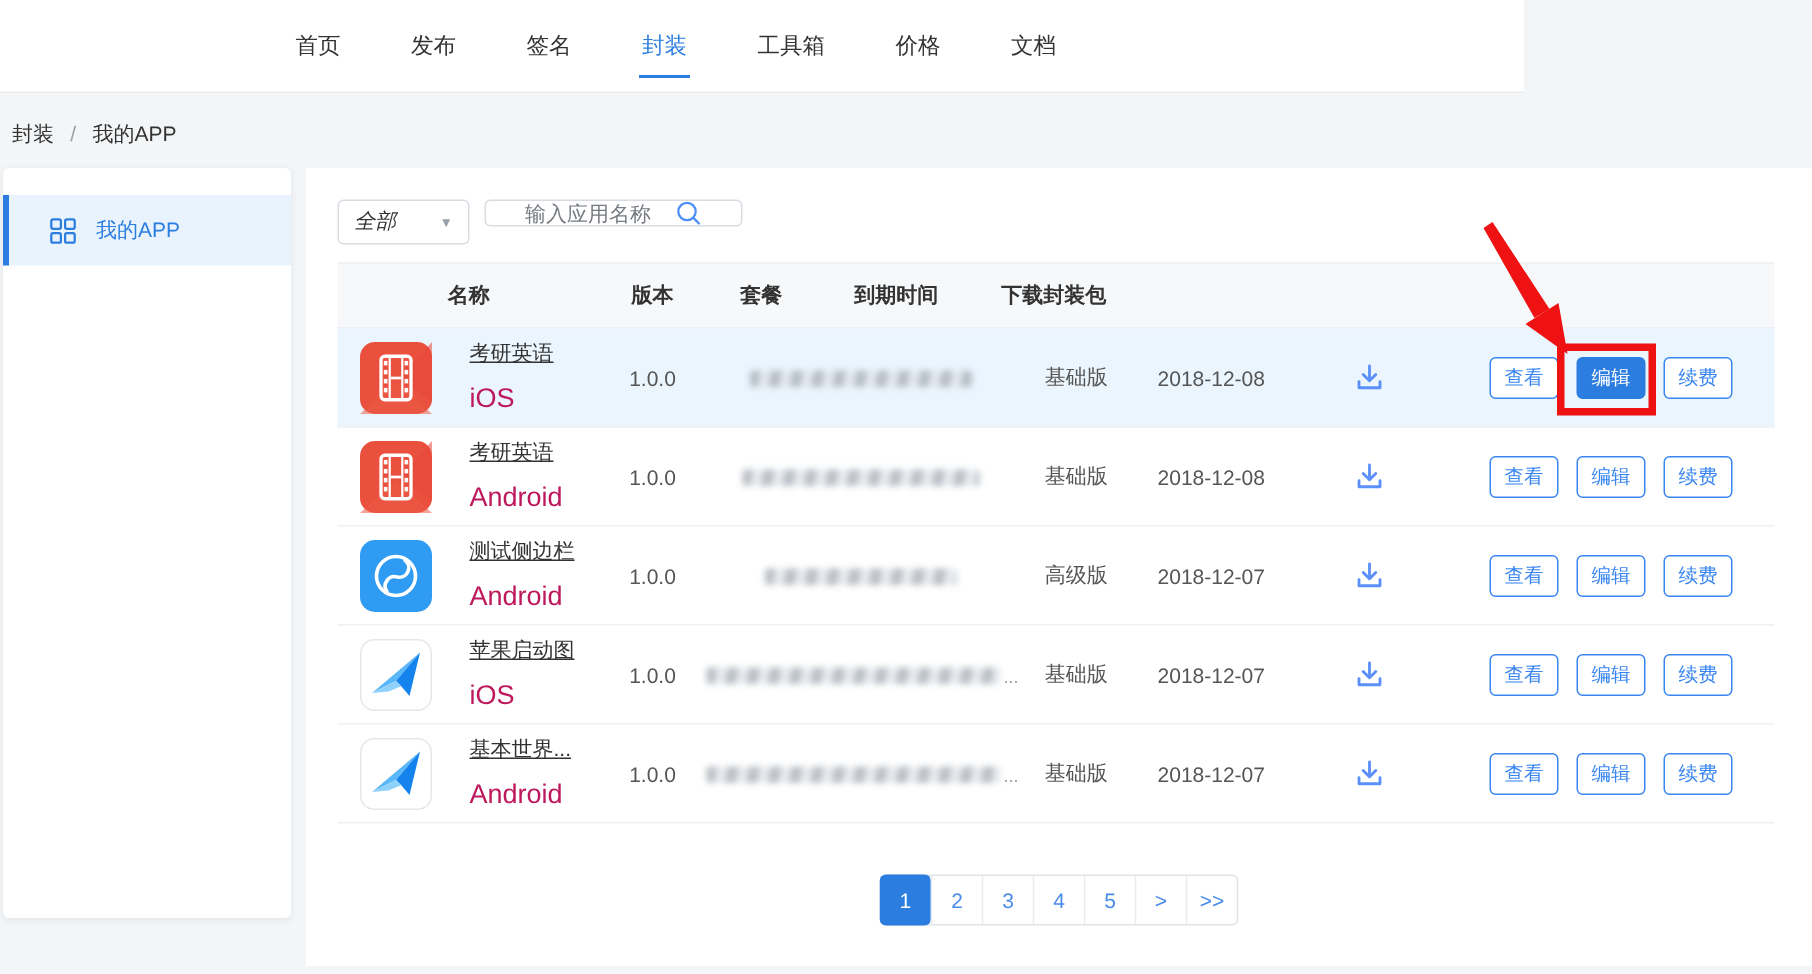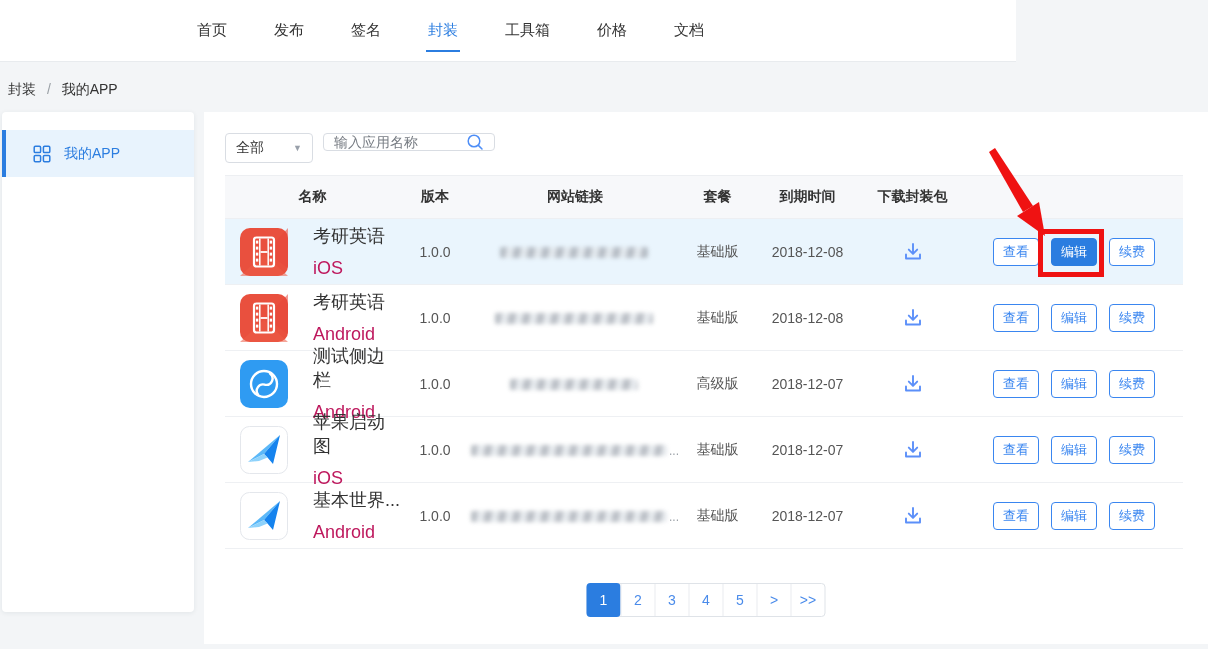--- a/index.html
+++ b/index.html
@@ -41,27 +41,27 @@
     color:#2b7de0; height:47px;
   }
   .side-item .ico { display:flex; width:19px; height:19px; align-items:center; justify-content:center; }
   
   .main { position:absolute; left:204px; top:112px; width:1004px; height:532px; background:#fff; }
   
   .select-box {
     position:absolute; left:21px; top:21px; width:88px; height:30px;
     border:1px solid #d9dde3; border-radius:4px; background:#fff;
     display:flex; align-items:center; justify-content:space-between;
-    padding:0 10px; font-size:14px; color:#333; cursor:pointer;
+    padding:0 10px; font-size:14px; color:#333; cursor:pointer;font-style:italic;
   }
   .caret { font-size:9px; color:#99a0aa; }
   .search-box {
     position:absolute; left:119px; top:21px; width:172px; height:18px;
     border:1px solid #d9dde3; border-radius:4px; background:#fff;
-    display:flex; align-items:center; padding:0 10px;
+    display:flex; align-items:center; padding:0 26px;
   }
   .search-box input {
     border:none; outline:none; flex:1; font-size:14px; color:#333; min-width:0;
     font-family:inherit; background:transparent;
   }
   .search-box input::placeholder { color:#767b82; opacity:1; }
   
   .table { position:absolute; left:21px; top:63px; width:958px; }
   .thead {
     display:flex; align-items:center; height:44px; background:#f7f8fa;
@@ -74,21 +74,21 @@
   .thead span { text-align:center;font-family:Liberation Mono, monospace; }
   .trow {
     display:flex; align-items:center; height:66px;
     border-bottom:1px solid #eef0f3; font-size:14px; color:#555;
   }
   .trow.highlight { background:#eaf5fd; }
   .cell { text-align:center; }
   .cell-name { display:flex; align-items:center; gap:10px; padding-left:15px; text-align:left; }
   .app-ico { width:48px; height:48px; flex:0 0 48px; }
   .app-texts { padding-left:15px; }
-  .app-name { font-size:18px; color:#333; }
+  .app-name { font-size:14px; color:#333;text-decoration:underline; }
   .app-platform { font-size:18px; color:#be185d; margin-top:10px; }
   .url-blur {
     display:inline-block; height:11px; border-radius:2px; vertical-align:middle;
     background:repeating-linear-gradient(100deg,#aab0b8 0 7px,#e1e5ea 7px 14px);
     filter:blur(2.3px); opacity:.8;
   }
   .url-suffix { color:#9aa0a6; font-size:12px; margin-left:2px; vertical-align:middle; }
   .cell-dl { display:flex; align-items:center; justify-content:center; }
   .dl-btn { cursor:pointer; display:flex; }
   .cell-act { display:flex; align-items:center; justify-content:center; gap:12px; }
@@ -179,21 +179,20 @@
           <circle cx="8" cy="8" r="5.8"></circle>
           <line x1="12.6" y1="12.6" x2="16" y2="16"></line>
         </svg>
     </span>
   </div>
 
   <div class="table">
     <div class="thead">
         <span class="col-name">名称</span>
         <span class="col-ver">版本</span>
-        <span class="col-url">网站链接</span>
         <span class="col-plan">套餐</span>
         <span class="col-exp">到期时间</span>
         <span class="col-dl">下载封装包</span>
       </div>
     <div id="table-body">
         <div class="trow highlight">
     <div class="col-name cell-name">
       <span class="app-ico"><svg width="48" height="48" viewBox="0 0 48 48">
     <rect width="48" height="48" rx="10" fill="#e9503e"></rect>
     <polygon points="0,48 24,26 48,48" fill="#ec5b46" opacity="0.55"></polygon>

